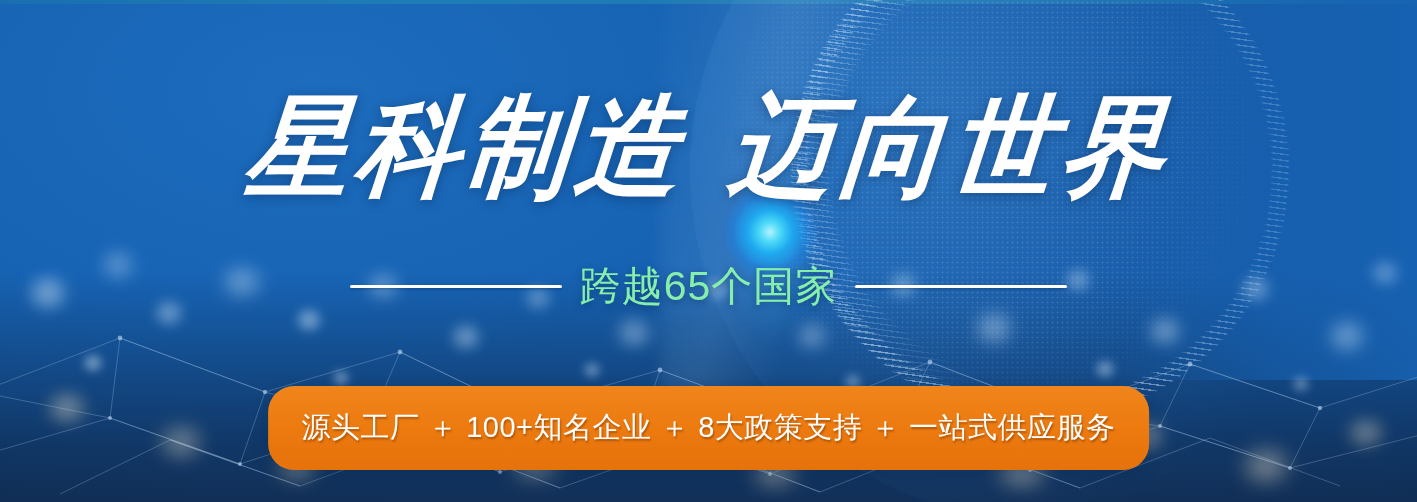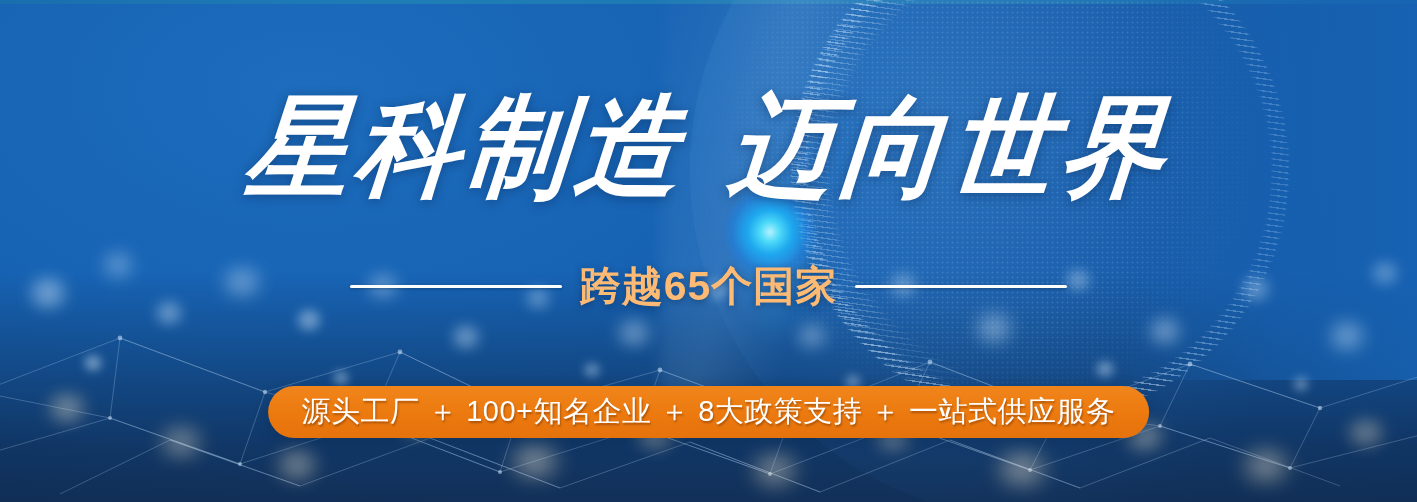--- a/index.html
+++ b/index.html
@@ -241,38 +241,38 @@
   }
   .rule {
     width: 212px;
     height: 3px;
     background: #ffffff;
     border-radius: 2px;
     box-shadow: 0 1px 3px rgba(6,36,74,.4);
   }
   .subtitle {
     font-size: 41px;
-    font-weight: 700;
-    color: #fdba74;
+    font-weight: 400;
+    color: #86efac;
     letter-spacing: 1px;
     line-height: 1;
     text-shadow: 0 2px 7px rgba(8,42,86,.5);
     white-space: nowrap;
   }
 
   .pill {
     position: absolute;
     left: 50%;
     transform: translateX(-50%);
     top: 386px;
     height: 52px;
     display: flex;
     align-items: center;
     justify-content: center;
-    padding: 0 34px;
+    padding: 16px 34px;
     border-radius: 26px;
     background: linear-gradient(180deg, #f0851b 0%, #ec7a0f 52%, #e5720b 100%);
     box-shadow: 0 4px 14px rgba(10,40,78,.35);
   }
   .pill-text {
     font-size: 29px;
     font-weight: 500;
     color: #ffffff;
     letter-spacing: .5px;
     white-space: nowrap;

